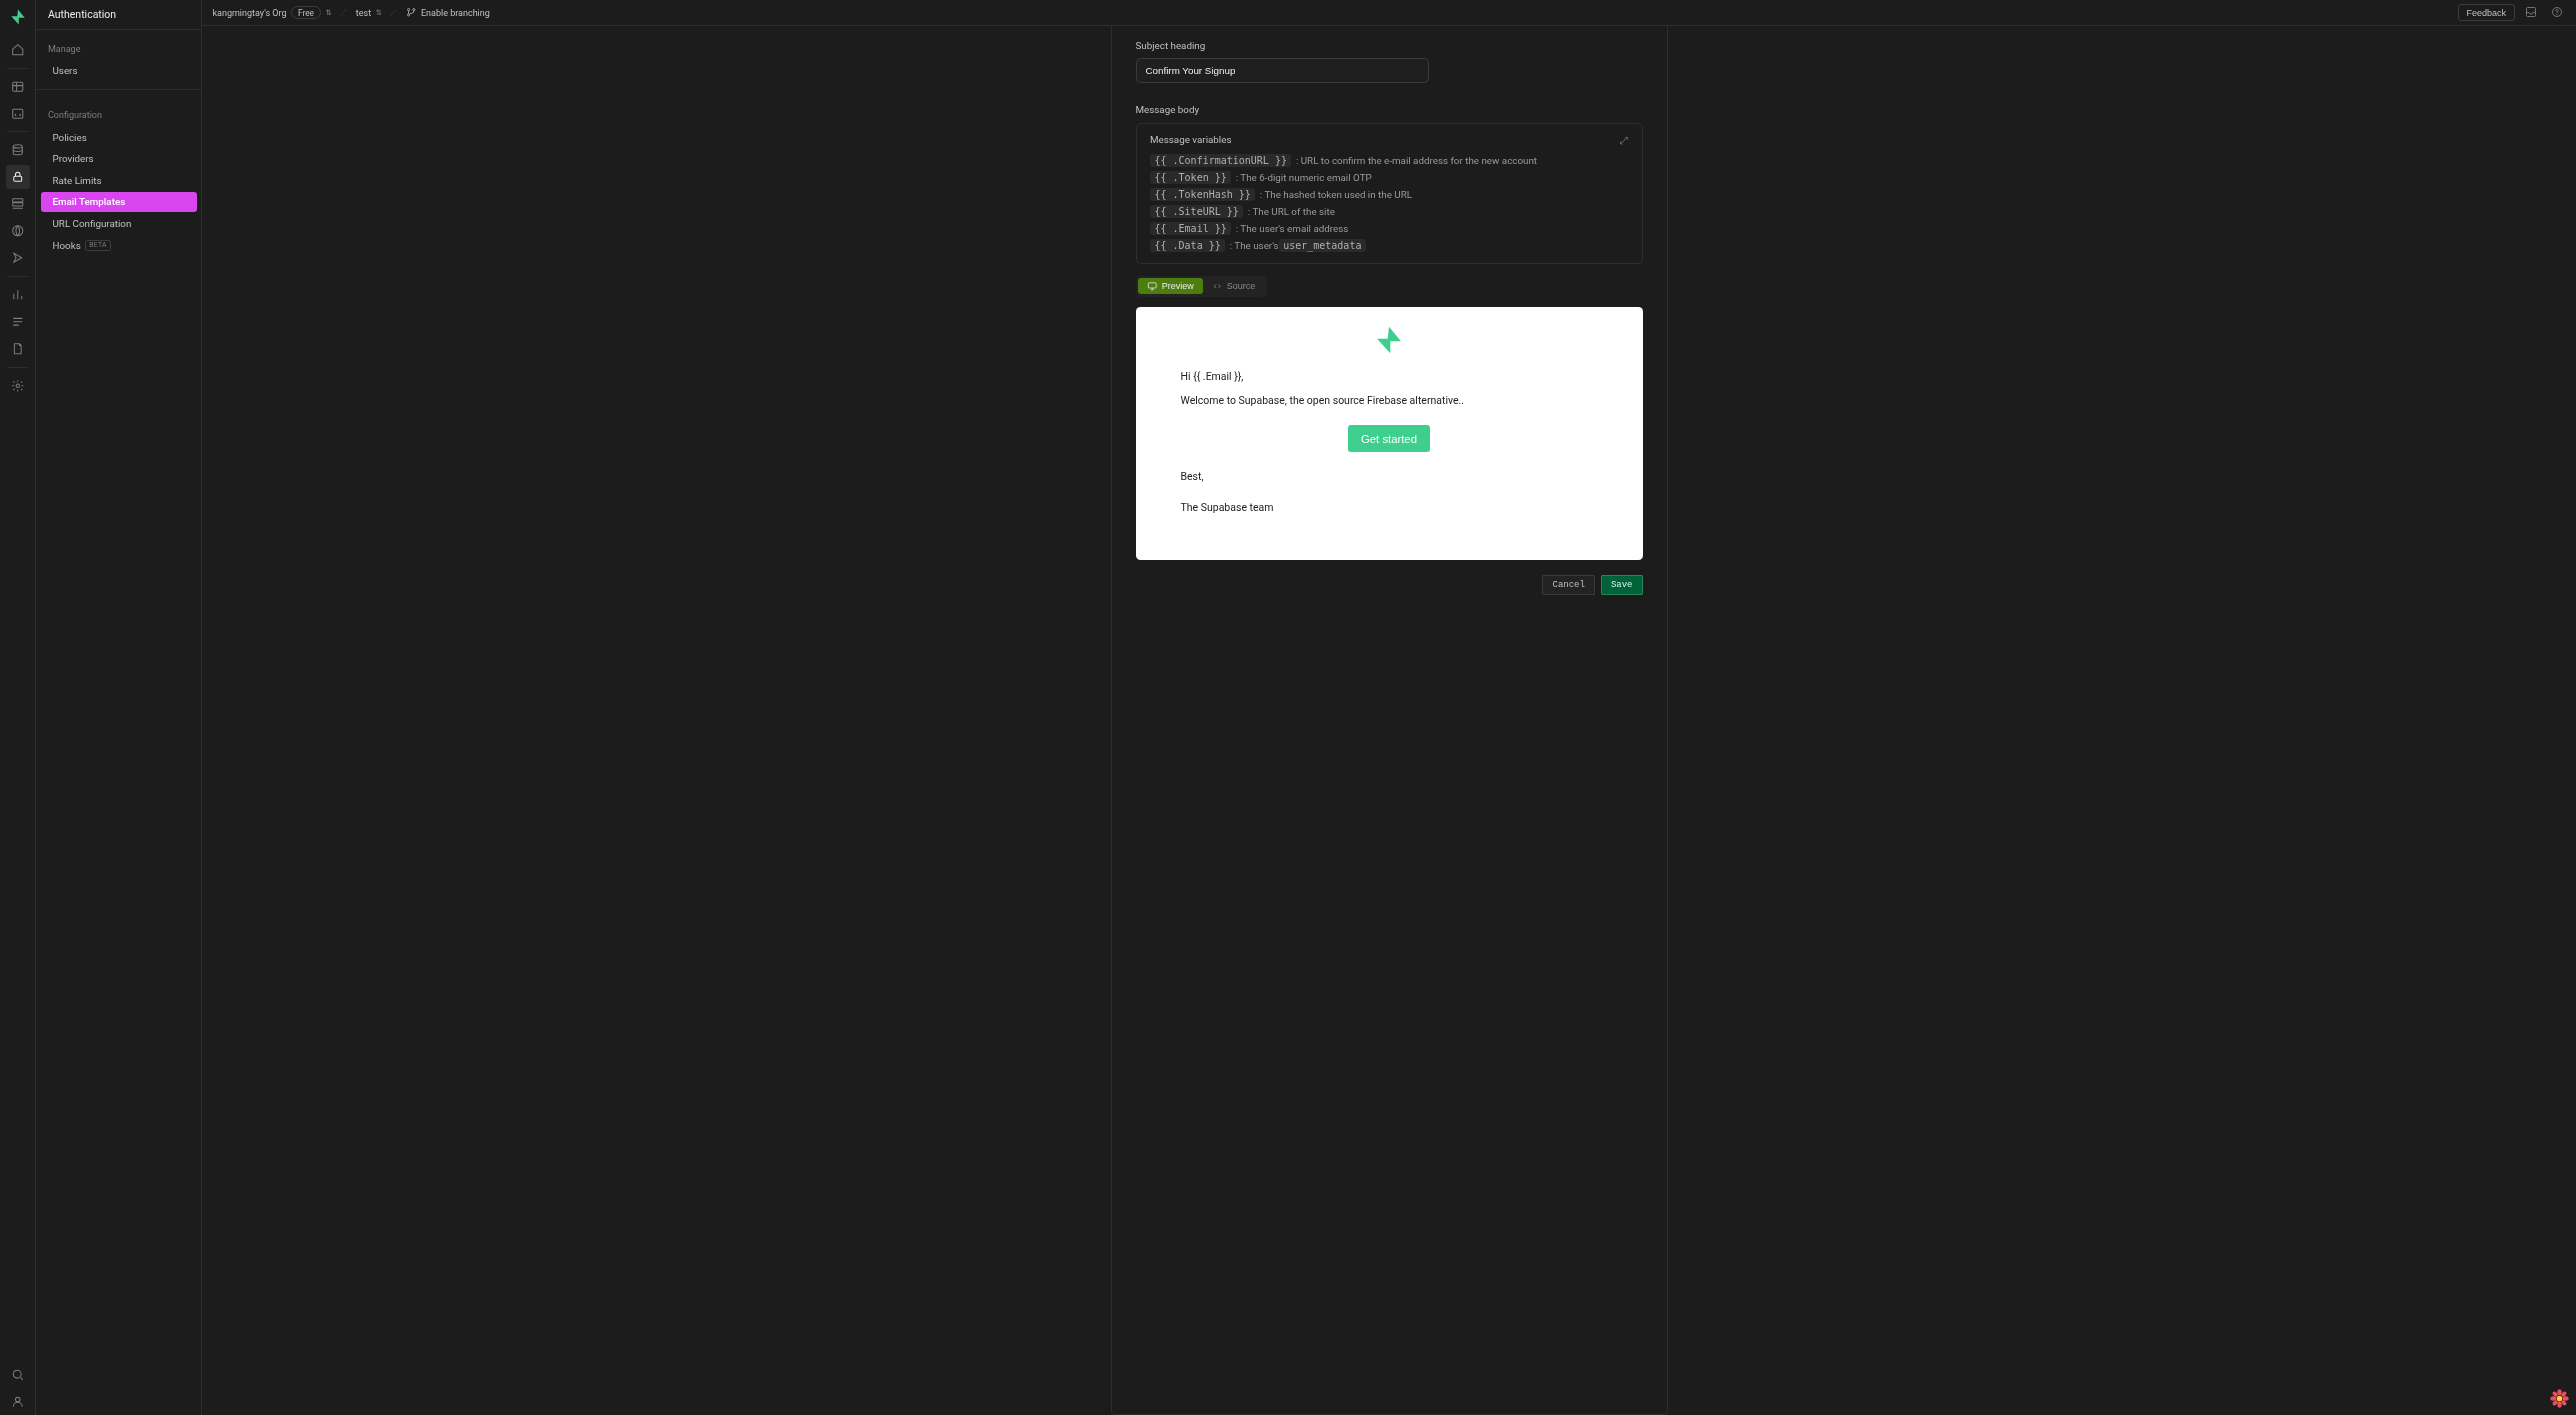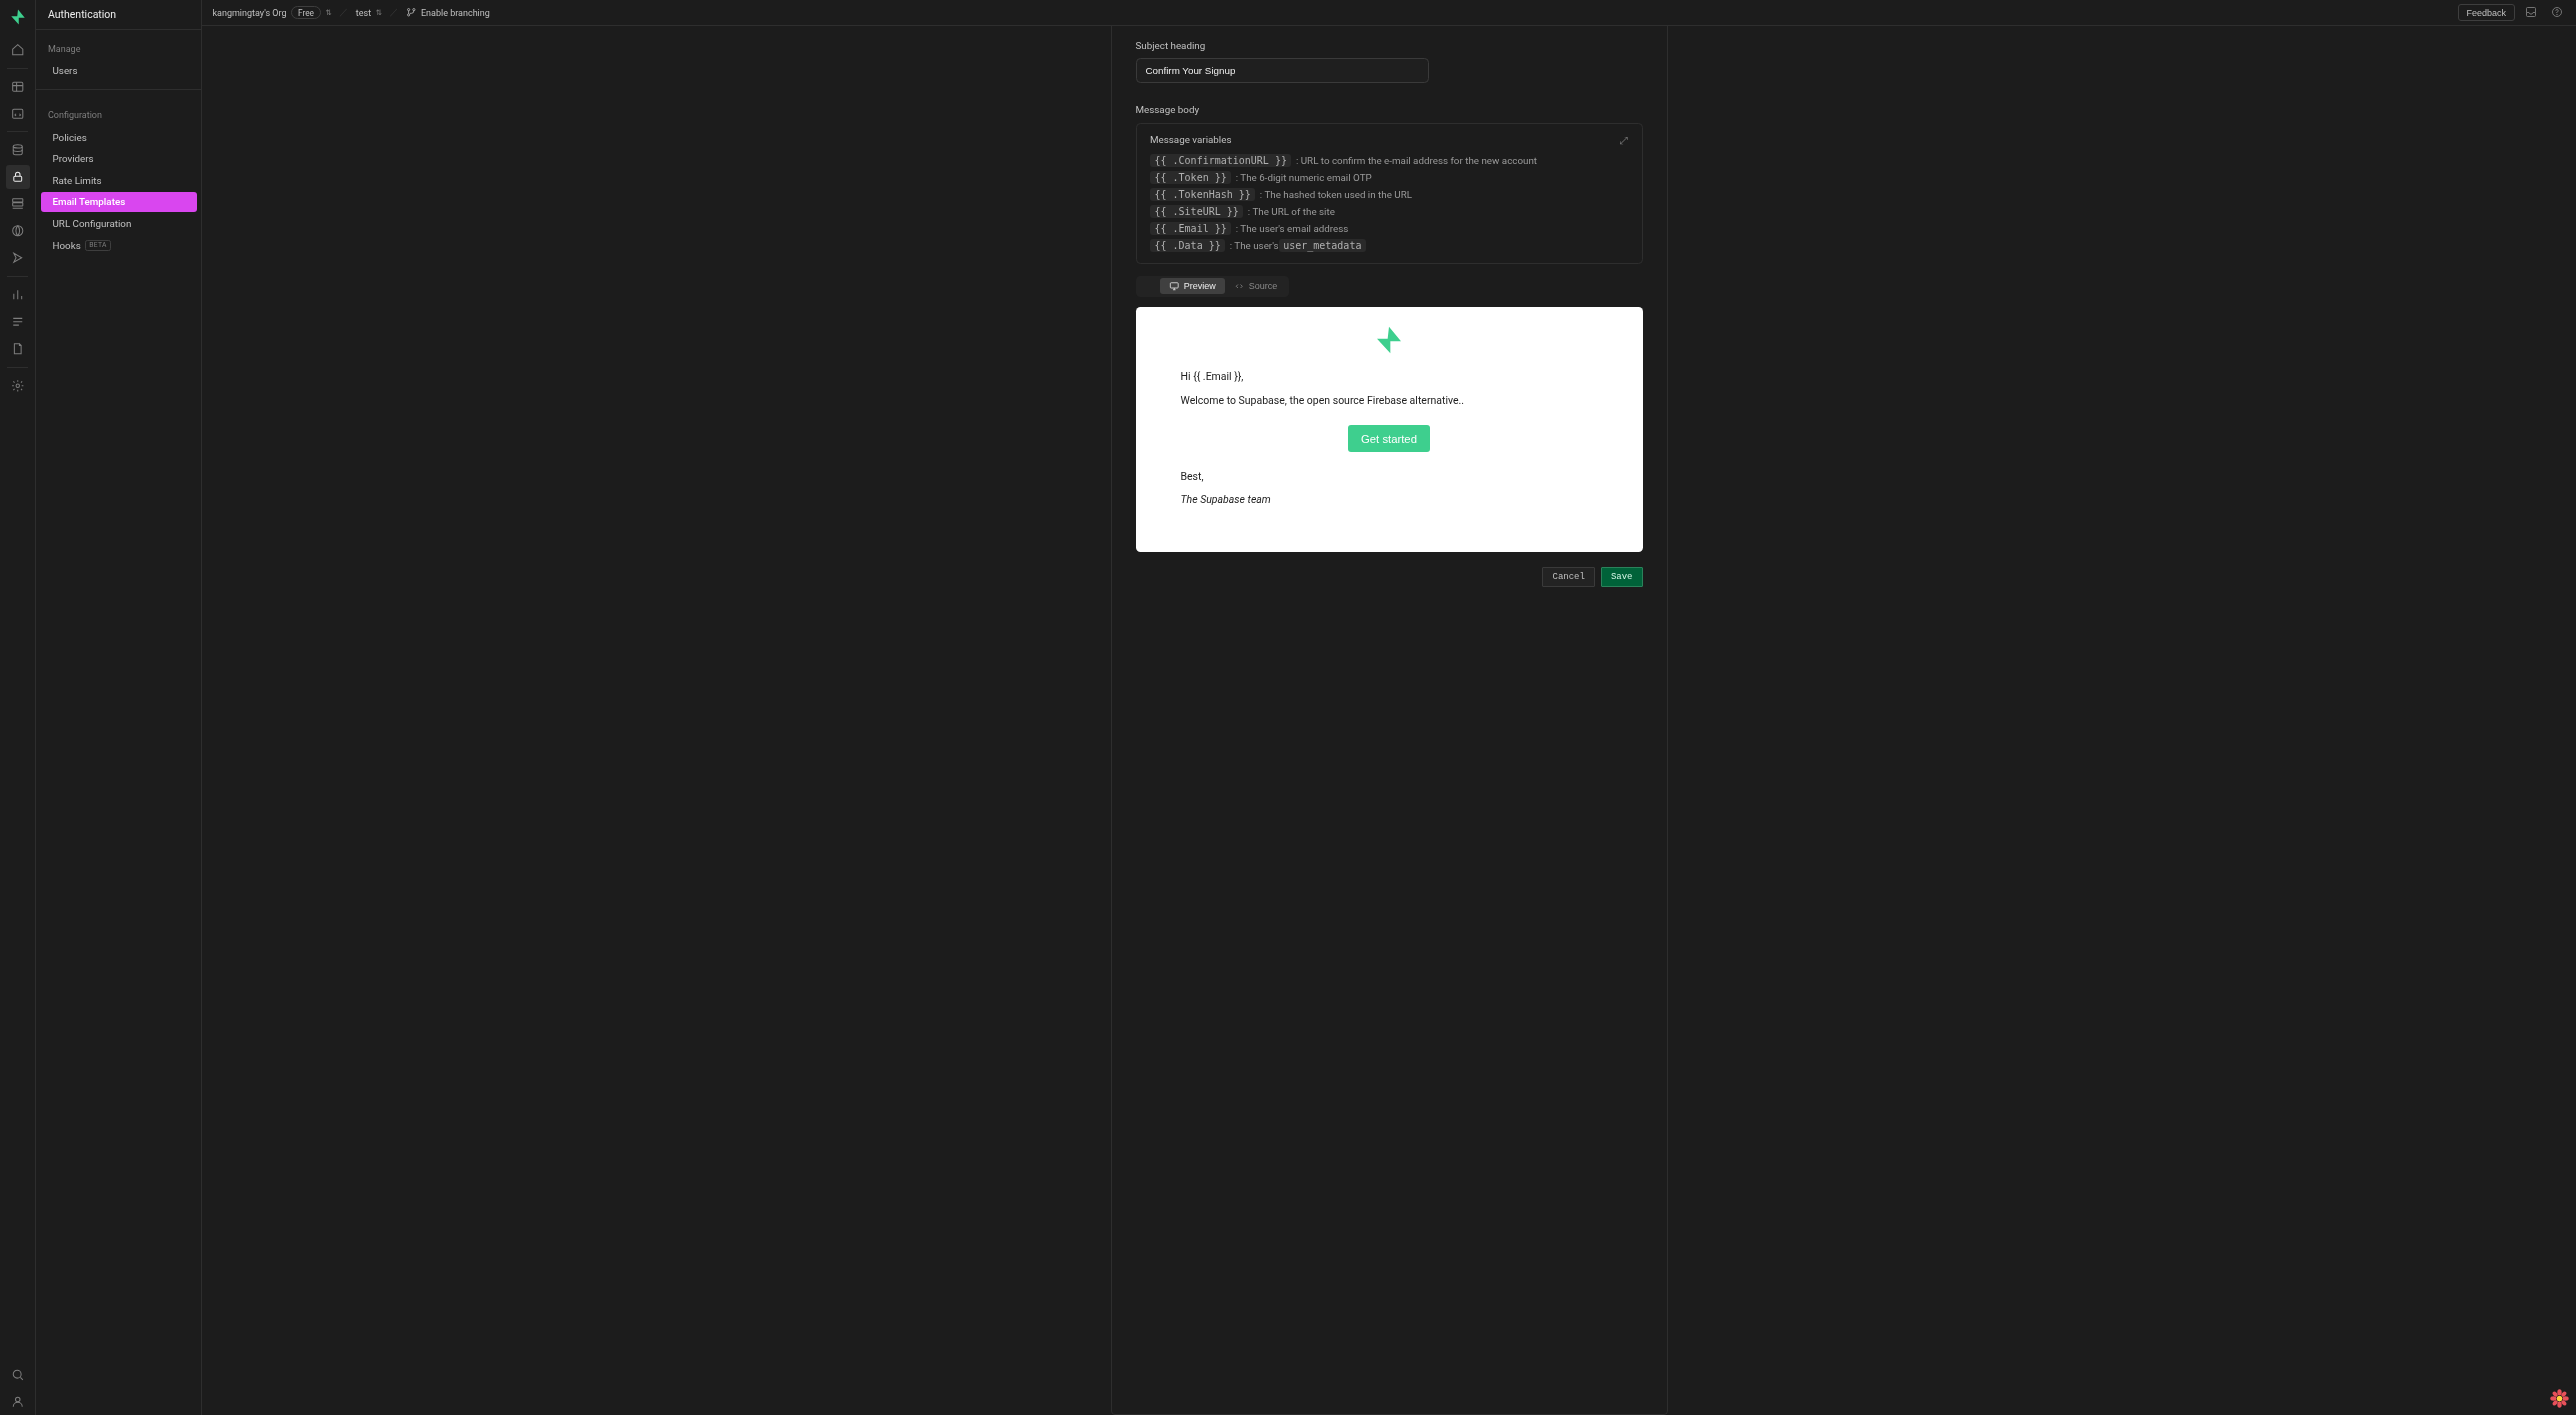--- a/index.html
+++ b/index.html
@@ -123,21 +123,21 @@
   
   .tabs-wrap {
     display: inline-flex; background: #232323; border-radius: 4.5px; padding: 2.3px;
     margin-top: 12px;
   }
   .tab-btn {
     display: flex; align-items: center; gap: 4.5px;
     padding: 3px 9px; border-radius: 3px; font-size: 9px;
     color: #8a8a8a; cursor: pointer; background: transparent; border: none;
   }
-  .tab-btn.active { background: #404040; color: #ededed; margin-left: 22px; }
+  .tab-btn.active { background: #4d7c0f; color: #ededed; }
 
   
   .preview-frame {
     background: #ffffff; color: #222; border-radius: 4.5px;
     margin-top: 10.5px; padding: 16.6px 45px 36px 45px;
     min-height: 226px;
   }
   .preview-logo { display: flex; justify-content: center; margin-bottom: 13.5px; }
   .preview-body { font-size: 10.5px; line-height: 1.45; }
   .preview-body p { margin: 9px 0; }
@@ -398,21 +398,21 @@
           <div class="preview-logo">
             <svg viewBox="0 0 24 24" width="32" height="32">
                 <path d="M12 2 L21 13 L13 13 L13 22 L3 11 L11 11 Z" fill="#3ecf8e"></path>
               </svg>
           </div>
           <div class="preview-body">
             <p>Hi {{ .Email }},</p>
             <p>Welcome to Supabase, the open source Firebase alternative..</p>
             <button class="get-started-btn">Get started</button>
             <p style="margin-bottom:0;">Best,</p>
-            <p style="margin-top:8px;font-style:italic;">The Supabase team</p>
+            <p style="margin-top:16px;">The Supabase team</p>
           </div>
         </div>
 
         <div class="actions-row">
           <button class="btn">Cancel</button>
           <button class="btn btn-primary">Save</button>
         </div>
 
       </div>
     </div>

